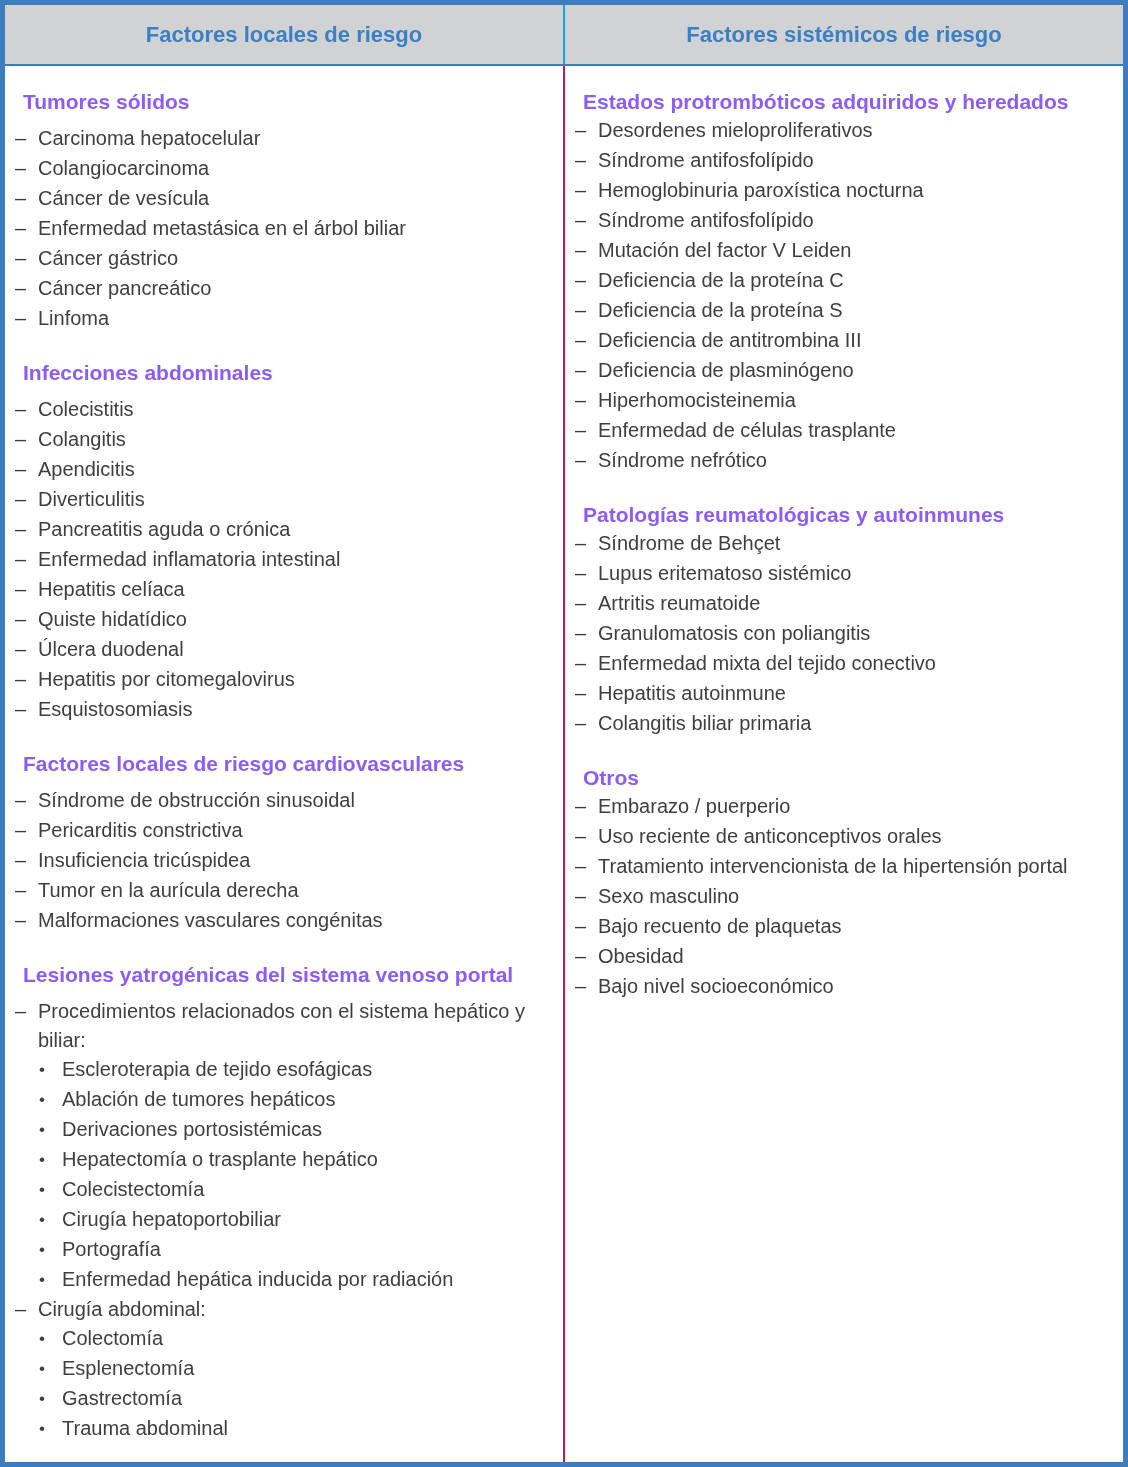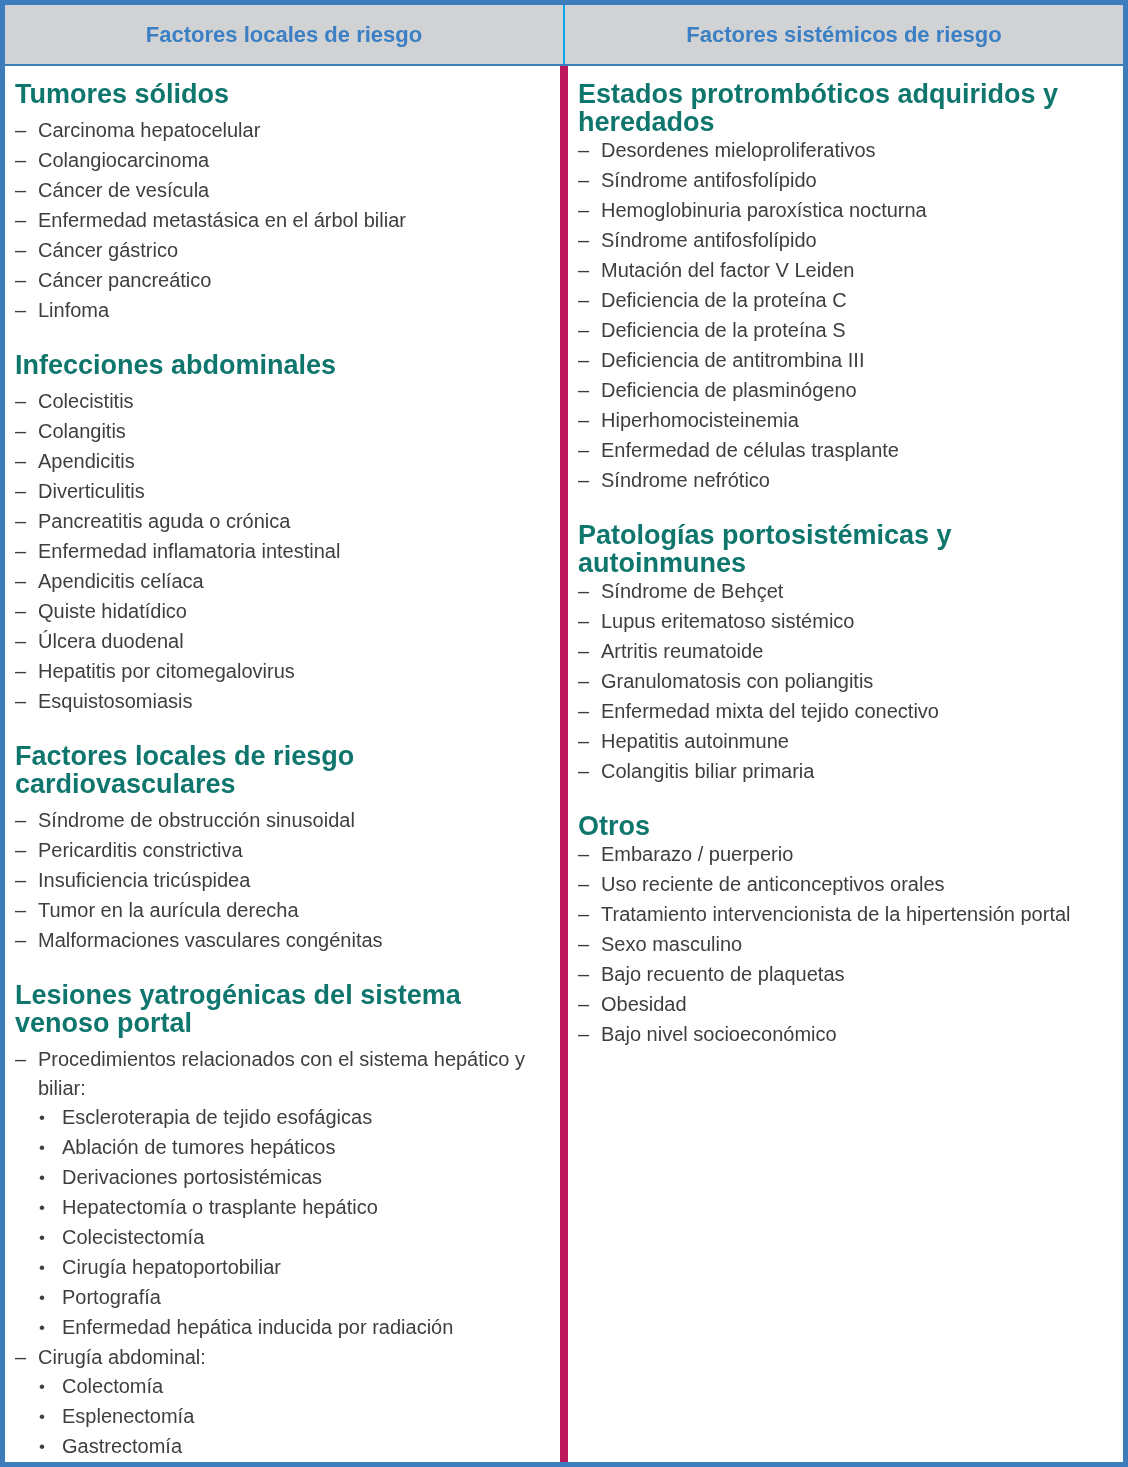--- a/index.html
+++ b/index.html
@@ -38,29 +38,29 @@
     display: flex;
     flex: 1 1 auto;
     min-height: 0;
   }
   .body-cell {
     flex: 1 1 0;
     padding: 14px 6px 10px 10px;
     box-sizing: border-box;
     overflow: hidden;
   }
-  .body-cell.right { border-left: 8px solid #be185d; }
+  .body-cell.right { border-left: 2px solid #be185d; }
   .section { margin-bottom: 26px; }
   .section:last-child { margin-bottom: 0; }
   .section-title {
     font-weight: bold;
-    font-size: 27px;
-    color: #0f766e;
+    font-size: 21px;
+    color: #8b5cf6;
     line-height: 28px;
-    margin: 0;
+    margin: 8px;
   }
   .body-cell.left .section-title { margin-bottom: 8px; }
   .body-cell.right .section-title { margin-bottom: 0; }
   ul.dash-list, ul.bullet-list {
     list-style: none;
     margin: 0;
     padding: 0;
   }
   ul.dash-list > li { margin-bottom: 1px; }
   .item-line {
@@ -175,21 +175,21 @@
             </li>
             <li>
               <div class="item-line">
                 <span class="marker">–</span>
                 <span class="txt">Enfermedad inflamatoria intestinal</span>
               </div>
             </li>
             <li>
               <div class="item-line">
                 <span class="marker">–</span>
-                <span class="txt">Apendicitis celíaca</span>
+                <span class="txt">Hepatitis celíaca</span>
               </div>
             </li>
             <li>
               <div class="item-line">
                 <span class="marker">–</span>
                 <span class="txt">Quiste hidatídico</span>
               </div>
             </li>
             <li>
               <div class="item-line">
@@ -412,21 +412,21 @@
             </li>
             <li>
               <div class="item-line">
                 <span class="marker">–</span>
                 <span class="txt">Síndrome nefrótico</span>
               </div>
             </li>
           </ul>
         </div>
         <div class="section">
-          <div class="section-title">Patologías portosistémicas y autoinmunes</div>
+          <div class="section-title">Patologías reumatológicas y autoinmunes</div>
           <ul class="dash-list">
             <li>
               <div class="item-line">
                 <span class="marker">–</span>
                 <span class="txt">Síndrome de Behçet</span>
               </div>
             </li>
             <li>
               <div class="item-line">
                 <span class="marker">–</span>

